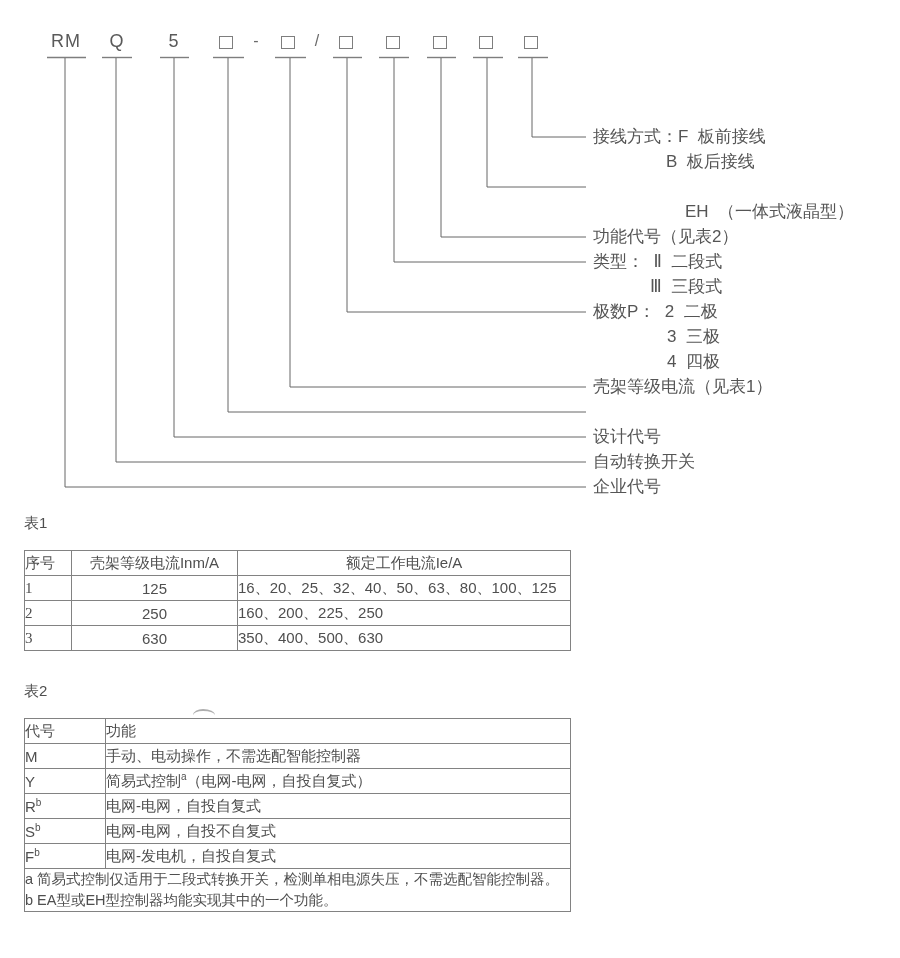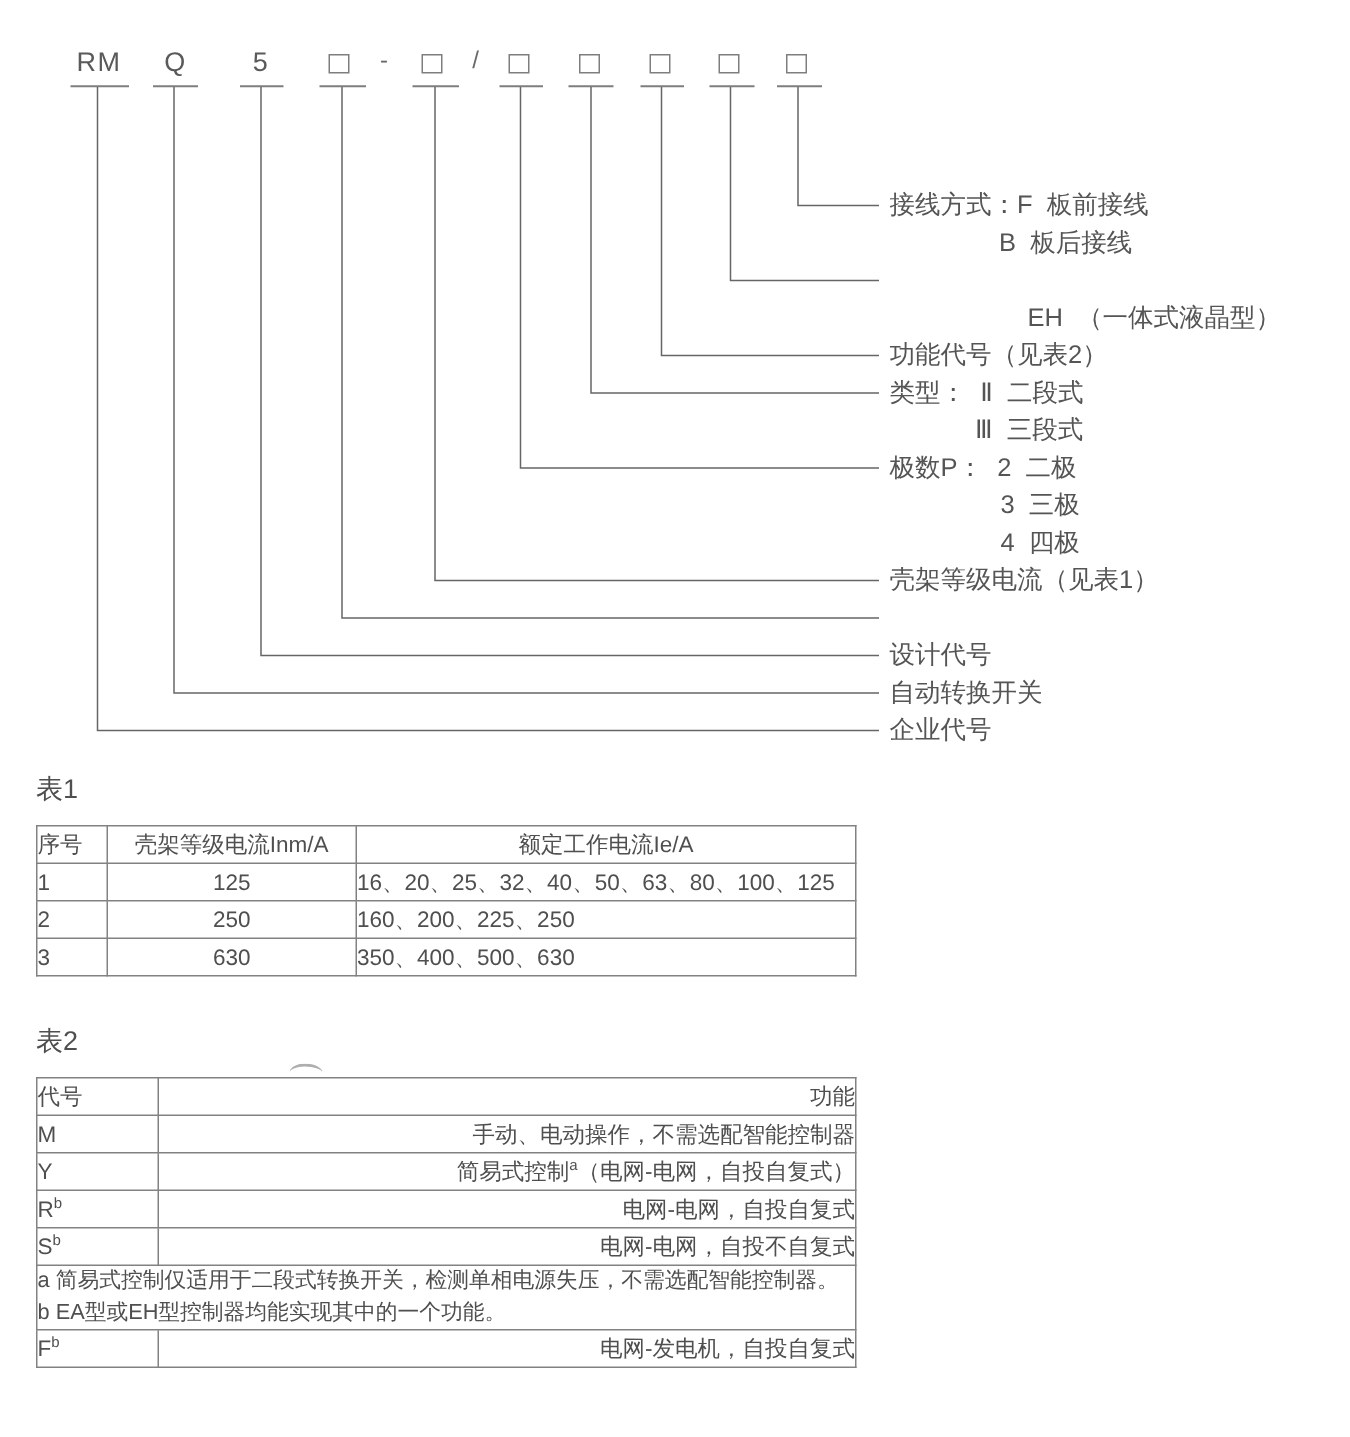--- a/index.html
+++ b/index.html
@@ -43,42 +43,42 @@
     background: #ffffff;
   }
   .dlabel {
     position: absolute;
     height: 20px;
     font-size: 17px;
     line-height: 20px;
     color: #555555;
     white-space: pre;
   }
-  .tbl-title { position: absolute; font-size: 18px; color: #4f4f4f; }
+  .tbl-title { position: absolute; font-size: 15px; color: #4f4f4f; }
   table.doc {
     position: absolute;
     border-collapse: collapse;
     table-layout: fixed;
     font-size: 15px;
     color: #4f4f4f;
   }
   table.doc td, table.doc th {
     border: 1px solid #828282;
     font-weight: normal;
     height: 25px;
     padding: 0;
     white-space: nowrap;
     overflow: hidden;
   }
-  .t1-c1 { text-align: left; padding-left: 6px; }
+  .t1-c1 { text-align: left; padding-left: 6px; font-family: Liberation Serif, serif; }
   .t1-c2 { text-align: center; }
   .t1-c3 { text-align: left; padding-left: 8px; }
   .t1-c3h { text-align: center; }
   .t2-c1 { text-align: left; padding-left: 10px; }
-  .t2-c2 { text-align: right; padding-left: 45px; margin-left: 40px; }
+  .t2-c2 { text-align: left; padding-left: 45px; margin-left: 40px; }
   td.footnote-cell {
     padding: 3px 4px 4px 4px;
     height: 48px;
     white-space: normal;
     vertical-align: top;
   }
   .footnote-line { font-size: 14.5px; line-height: 21px; color: #4f4f4f; }
   sup.mark { font-size: 10px; vertical-align: super; line-height: 0; }
   .artifact {
     position: absolute;
@@ -207,25 +207,25 @@
     </tr>
     <tr>
       <td class="t2-c1"><span>R</span><sup class="mark">b</sup></td>
       <td class="t2-c2"><span>电网-电网，自投自复式</span><sup class="mark"></sup><span></span></td>
     </tr>
     <tr>
       <td class="t2-c1"><span>S</span><sup class="mark">b</sup></td>
       <td class="t2-c2"><span>电网-电网，自投不自复式</span><sup class="mark"></sup><span></span></td>
     </tr>
     <tr>
+      <td class="t2-c1"><span>F</span><sup class="mark">b</sup></td>
+      <td class="t2-c2"><span>电网-发电机，自投自复式</span><sup class="mark"></sup><span></span></td>
+    </tr>
+    <tr>
       <td class="footnote-cell" colspan="2">
         <div class="footnote-line">a 简易式控制仅适用于二段式转换开关，检测单相电源失压，不需选配智能控制器。</div>
         <div class="footnote-line">b EA型或EH型控制器均能实现其中的一个功能。</div>
       </td>
     </tr>
-    <tr>
-      <td class="t2-c1"><span>F</span><sup class="mark">b</sup></td>
-      <td class="t2-c2"><span>电网-发电机，自投自复式</span><sup class="mark"></sup><span></span></td>
-    </tr>
   </tbody>
     </table>
 
 </div>
 
 </body></html>

